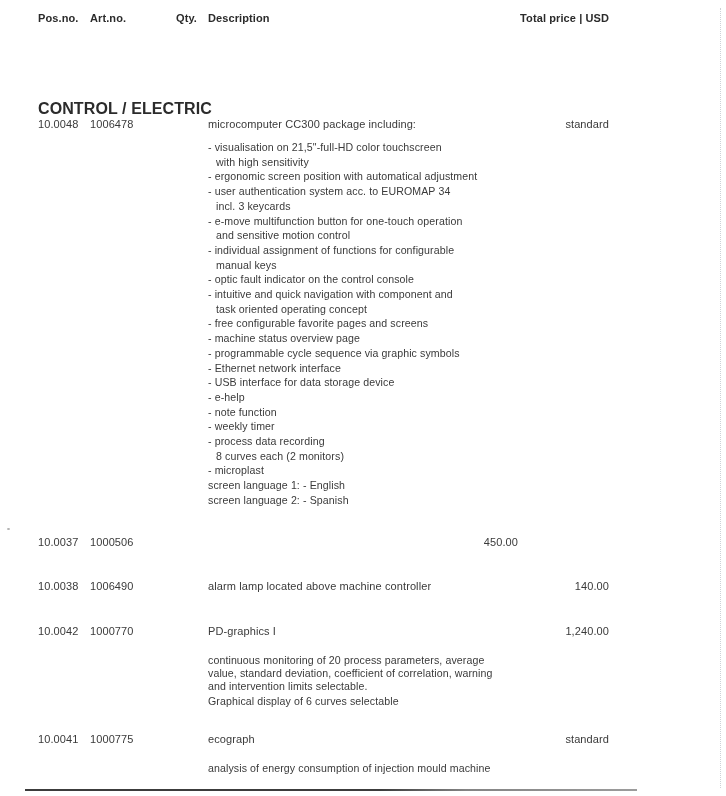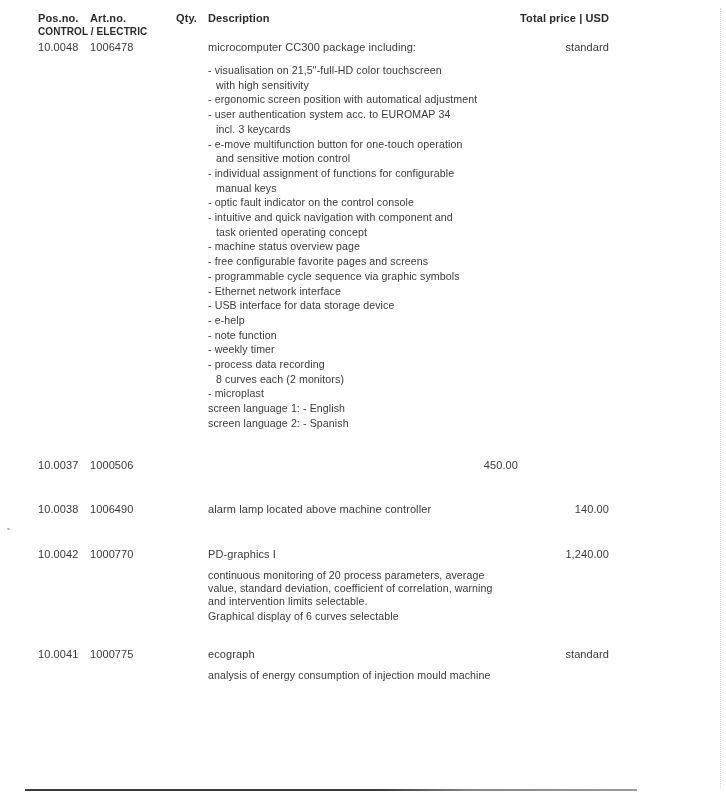--- a/index.html
+++ b/index.html
@@ -28,42 +28,43 @@
     grid-template-columns: 52px 86px 32px 310px 91px;
     margin-left: 38px;
     font-size: 11px;
     line-height: 14px;
     letter-spacing: 0.1px;
   }
   .hdr { font-weight: bold; color: #2b2b2b; }
   .c-price { text-align: right; }
   .section-title {
     margin-left: 38px;
+    margin-top: 77px;
     font-weight: bold;
-    font-size: 10px;
+    font-size: 16px;
     line-height: 14px;
     color: #2b2b2b;
     letter-spacing: 0.1px;
   }
   .r0 { margin-top: 1px; }
   .r1 { margin-top: 27px; }
   .r2 { margin-top: 30px; }
   .r3 { margin-top: 31px; }
   .r4 { margin-top: 24px; }
   .c-desc { display: block; }
   .title { display: block; white-space: nowrap; }
   .bullets { display: block; margin-top: 9px; }
   .bline {
     white-space: nowrap;
     font-size: 10.6px;
     line-height: 14.7px;
   }
   .cont { padding-left: 8px; }
   .bold { font-weight: normal; }
-  .paras { display: block; margin-top: 8px; }
+  .paras { display: block; margin-top: 16px; }
   .para + .para { margin-top: 2px; }
   .pline {
     white-space: nowrap;
     font-size: 10.6px;
     line-height: 13px;
   }
   .bottom-rule {
     position: absolute;
     left: 25px;
     top: 789px;
@@ -117,22 +118,22 @@
             <div class="bline">- ergonomic screen position with automatical adjustment</div>
             <div class="bline">- user authentication system acc. to EUROMAP 34</div>
             <div class="bline cont">incl. 3 keycards</div>
             <div class="bline">- e-move multifunction button for one-touch operation</div>
             <div class="bline cont">and sensitive motion control</div>
             <div class="bline">- individual assignment of functions for configurable</div>
             <div class="bline cont">manual keys</div>
             <div class="bline">- optic fault indicator on the control console</div>
             <div class="bline">- intuitive and quick navigation with component and</div>
             <div class="bline cont">task oriented operating concept</div>
+            <div class="bline">- free configurable favorite pages and screens</div>
             <div class="bline">- machine status overview page</div>
-            <div class="bline">- free configurable favorite pages and screens</div>
             <div class="bline">- programmable cycle sequence via graphic symbols</div>
             <div class="bline">- Ethernet network interface</div>
             <div class="bline">- USB interface for data storage device</div>
             <div class="bline">- e-help</div>
             <div class="bline">- note function</div>
             <div class="bline">- weekly timer</div>
             <div class="bline">- process data recording</div>
             <div class="bline cont">8 curves each (2 monitors)</div>
             <div class="bline">- microplast</div>
             <div class="bline"><span>screen language 1: </span><span class="bold">- English</span></div>

